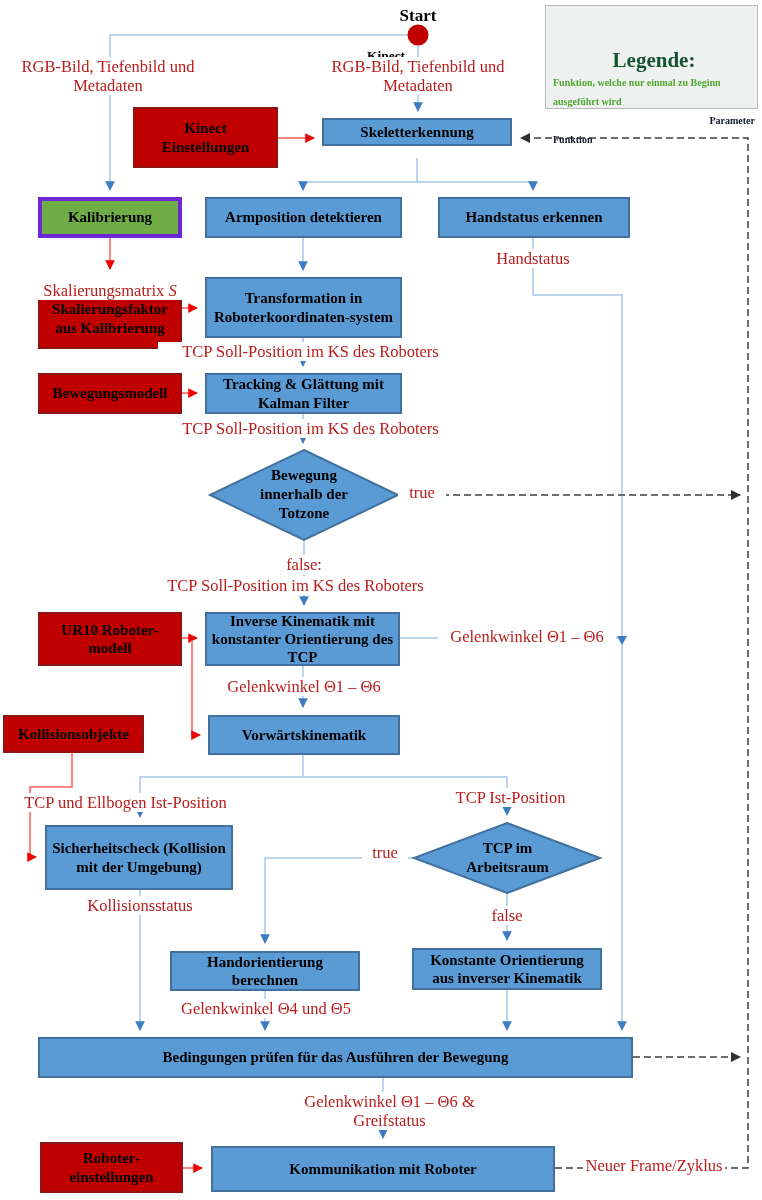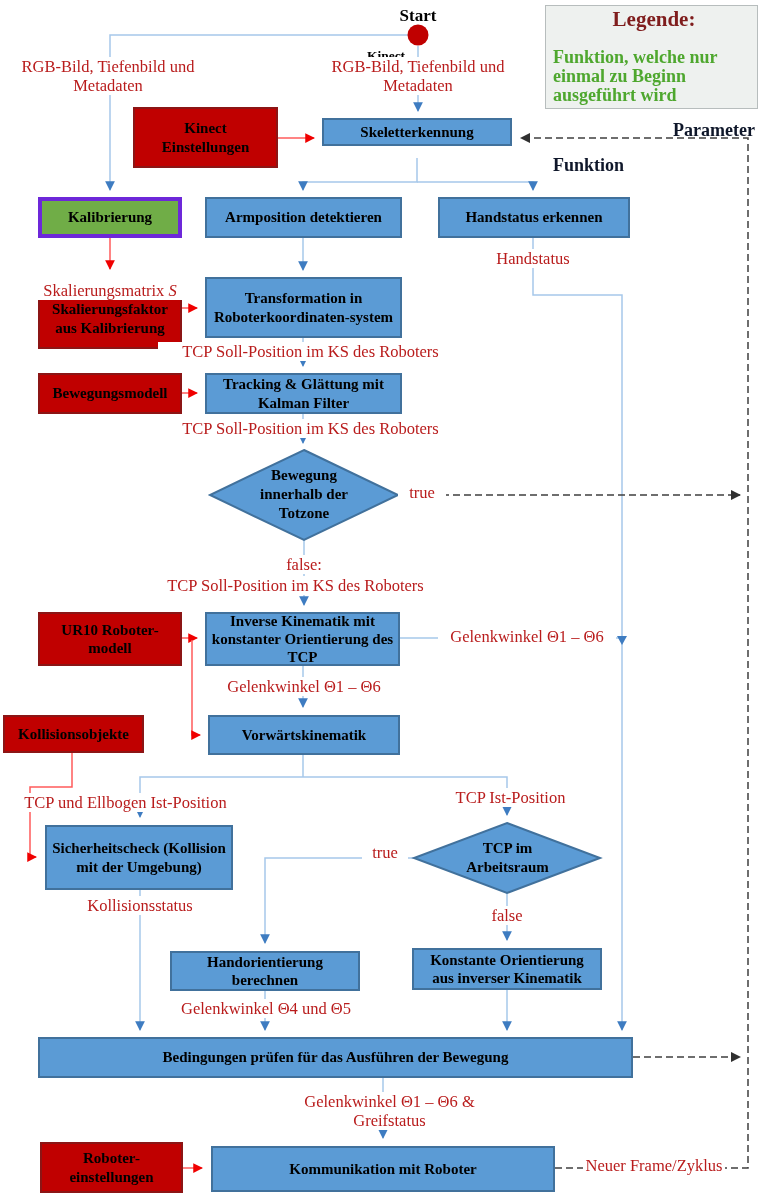--- a/index.html
+++ b/index.html
@@ -22,22 +22,22 @@
   }
   .dlabel{
     position:absolute;z-index:2;color:#000;font-weight:bold;font-size:15px;
     line-height:19px;text-align:center;background:transparent;
   }
   .startlbl{position:absolute;z-index:2;font-weight:bold;color:#000;text-align:center;}
   #legend{
     position:absolute;left:545px;top:5px;width:213px;height:104px;z-index:2;
     background:#eef1ef;border:1px solid #b7bdbd;box-sizing:border-box;padding:1px 2px 0 7px;
   }
-  #legend .ltitle{font-weight:bold;font-size:21px;line-height:25px;text-align:center;color:#7f1d1d;}
-  #legend .litem{font-weight:bold;font-size:18px;line-height:19px;text-align:left;margin-top:16px;}
+  #legend .ltitle{font-weight:bold;font-size:21px;line-height:25px;text-align:center;color:#14532d;margin-top:41px;}
+  #legend .litem{font-weight:bold;font-size:10px;line-height:19px;text-align:left;}
   .ital{font-style:italic;}
 </style>
 </head>
 <body>
 
 <div id="stage">
 
   <svg id="wires" width="762" height="1200" viewBox="0 0 762 1200">
     <defs>
       <marker id="ab" viewBox="0 0 10 10" refX="9" refY="5" markerWidth="6.5" markerHeight="6.5" orient="auto">

